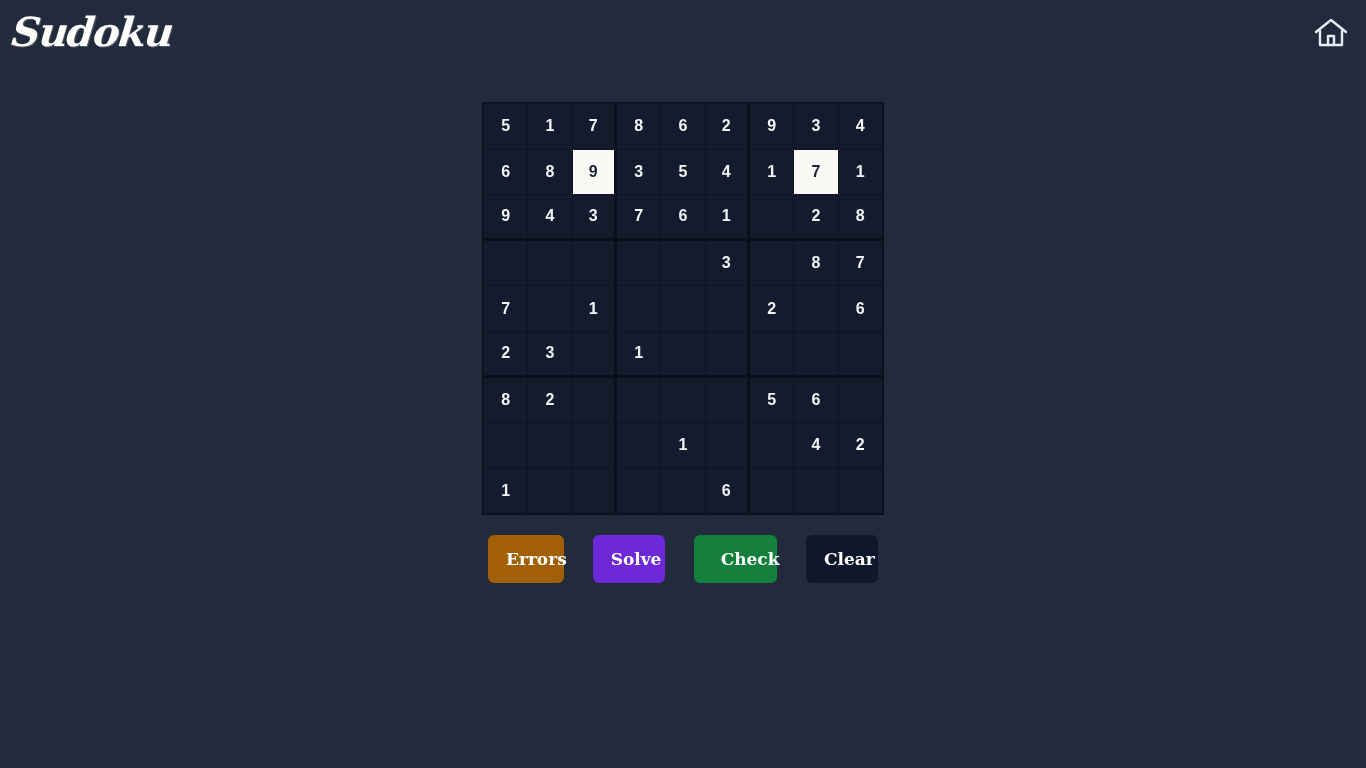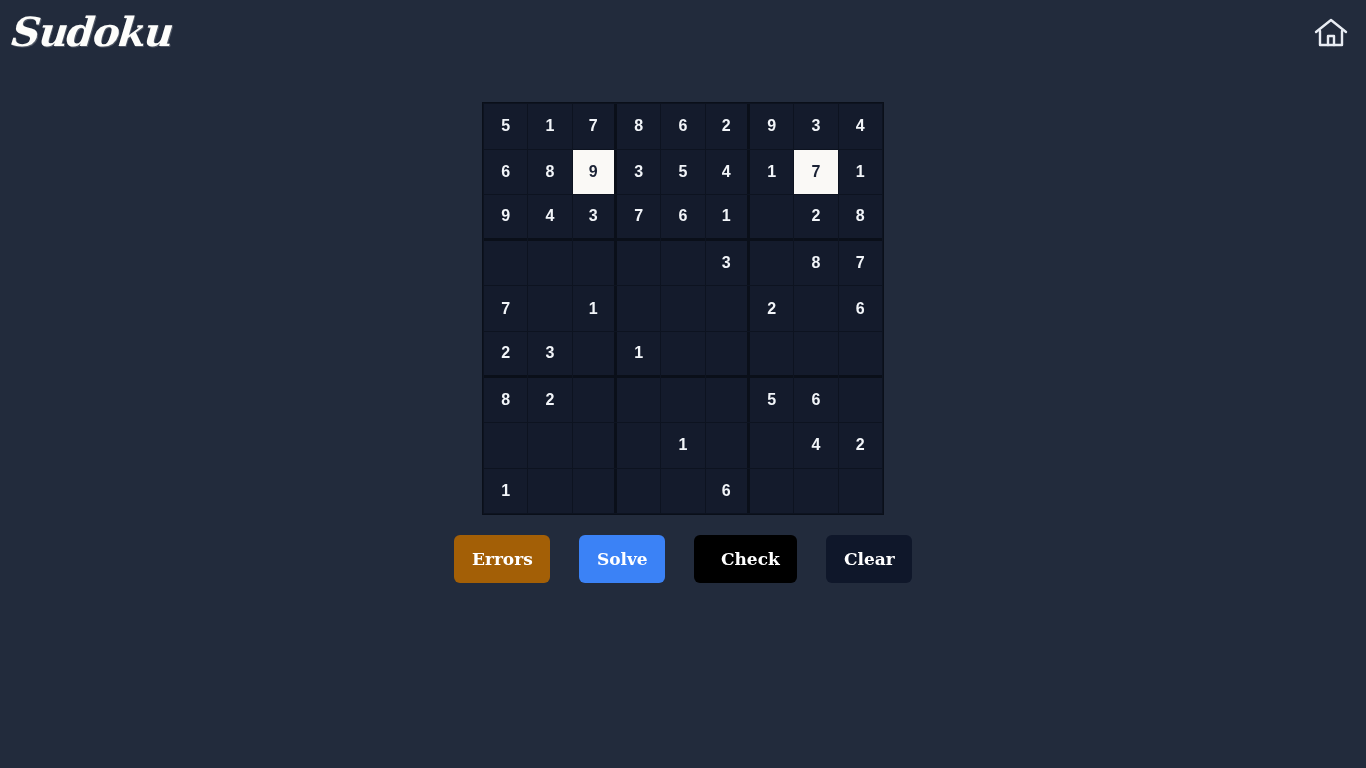--- a/index.html
+++ b/index.html
@@ -95,21 +95,21 @@
     color: #1a2235;
     font-weight: 600;
   }
 
   
   .cell.blk-right { margin-right: -1px; border-right: 3px solid #0a0f19; }
   .cell.blk-bottom { margin-bottom: -1px; border-bottom: 3px solid #0a0f19; }
 
   
   #controls {
-    width: 458px;
+    width: 390px;
     margin: 20px auto 0;
     display: flex;
     justify-content: center;
     gap: 29px;
   }
 
   .ctrl-btn {
     height: 48px;
     min-width: 72px;
     padding: 0 18px;
@@ -229,18 +229,18 @@
       <div class="cell"></div>
       <div class="cell"></div>
       <div class="cell blk-right">6</div>
       <div class="cell"></div>
       <div class="cell"></div>
       <div class="cell"></div>
     </div>
 
   <div id="controls">
     <button class="ctrl-btn" id="btn-errors" style="background: rgb(163, 95, 6);">Errors</button>
-    <button class="ctrl-btn" id="btn-solve" style="background: #3b82f6;">Solve</button>
-    <button class="ctrl-btn" id="btn-check" style="background: #000000; padding-left: 27px;">Check</button>
+    <button class="ctrl-btn" id="btn-solve" style="background: #6d28d9;">Solve</button>
+    <button class="ctrl-btn" id="btn-check" style="background: #15803d; padding-left: 27px;">Check</button>
     <button class="ctrl-btn" id="btn-clear" style="background: #0f172a;">Clear</button>
   </div>
 
 </div>
 
 </body></html>

